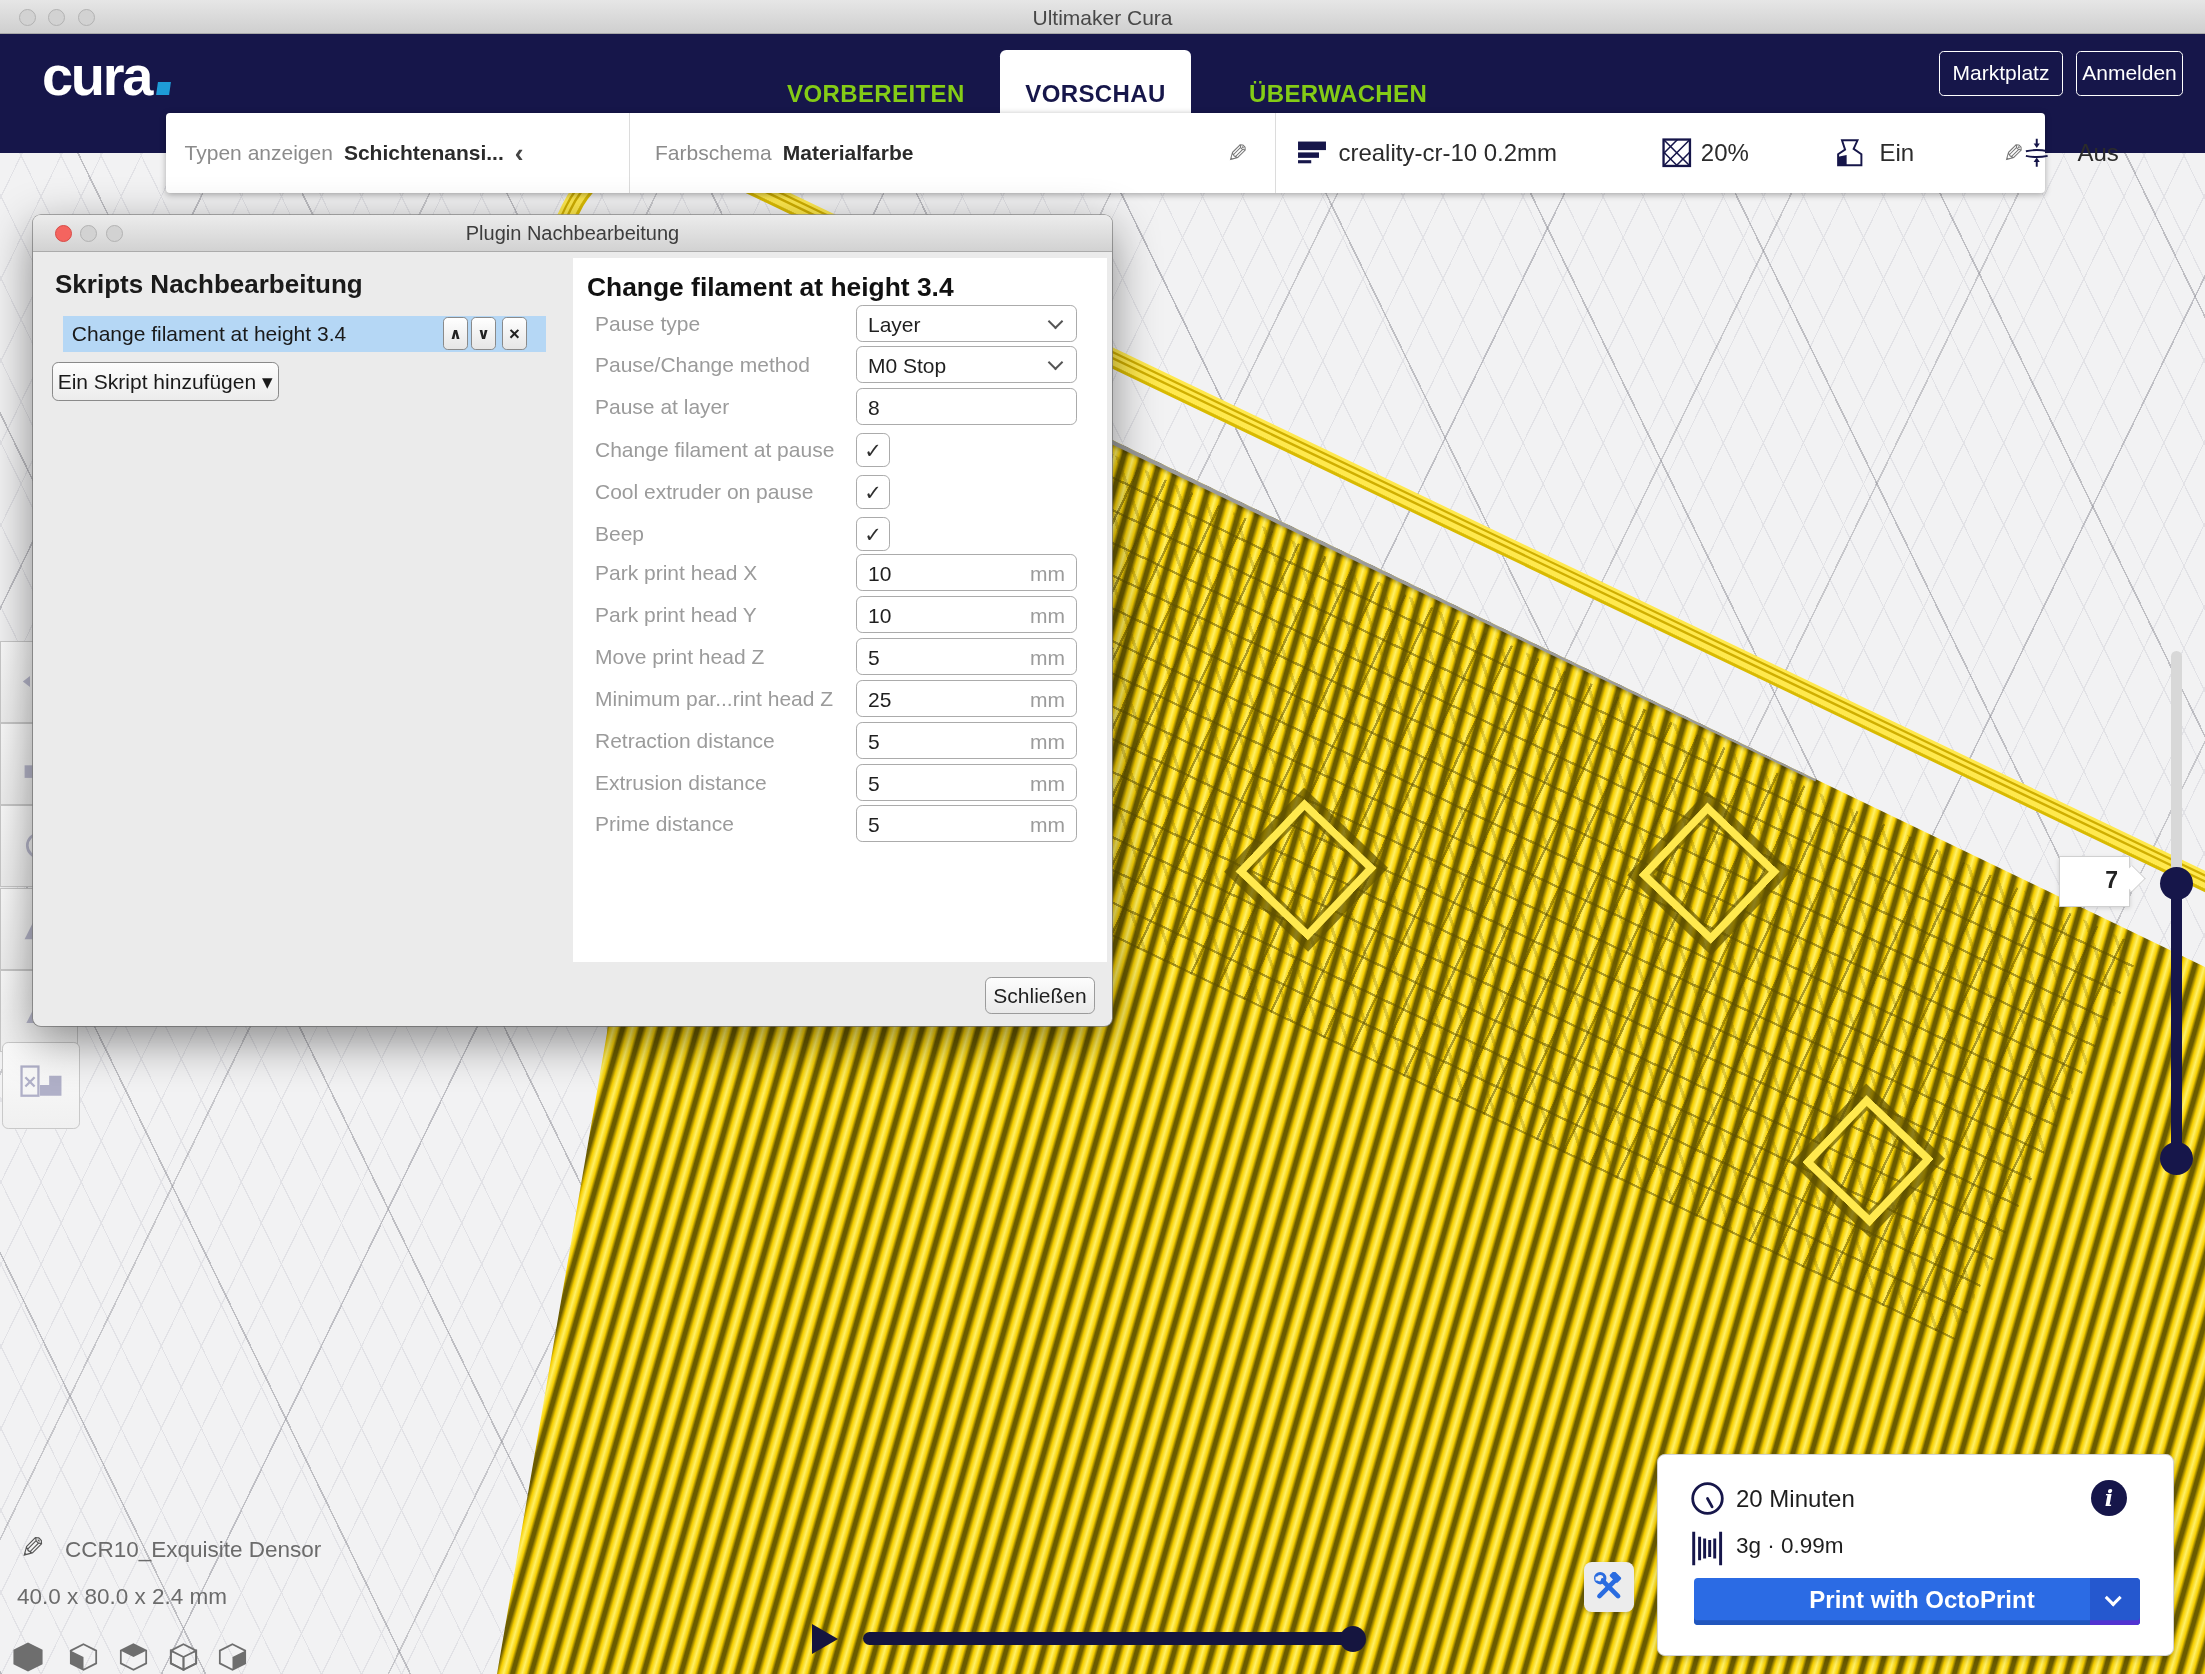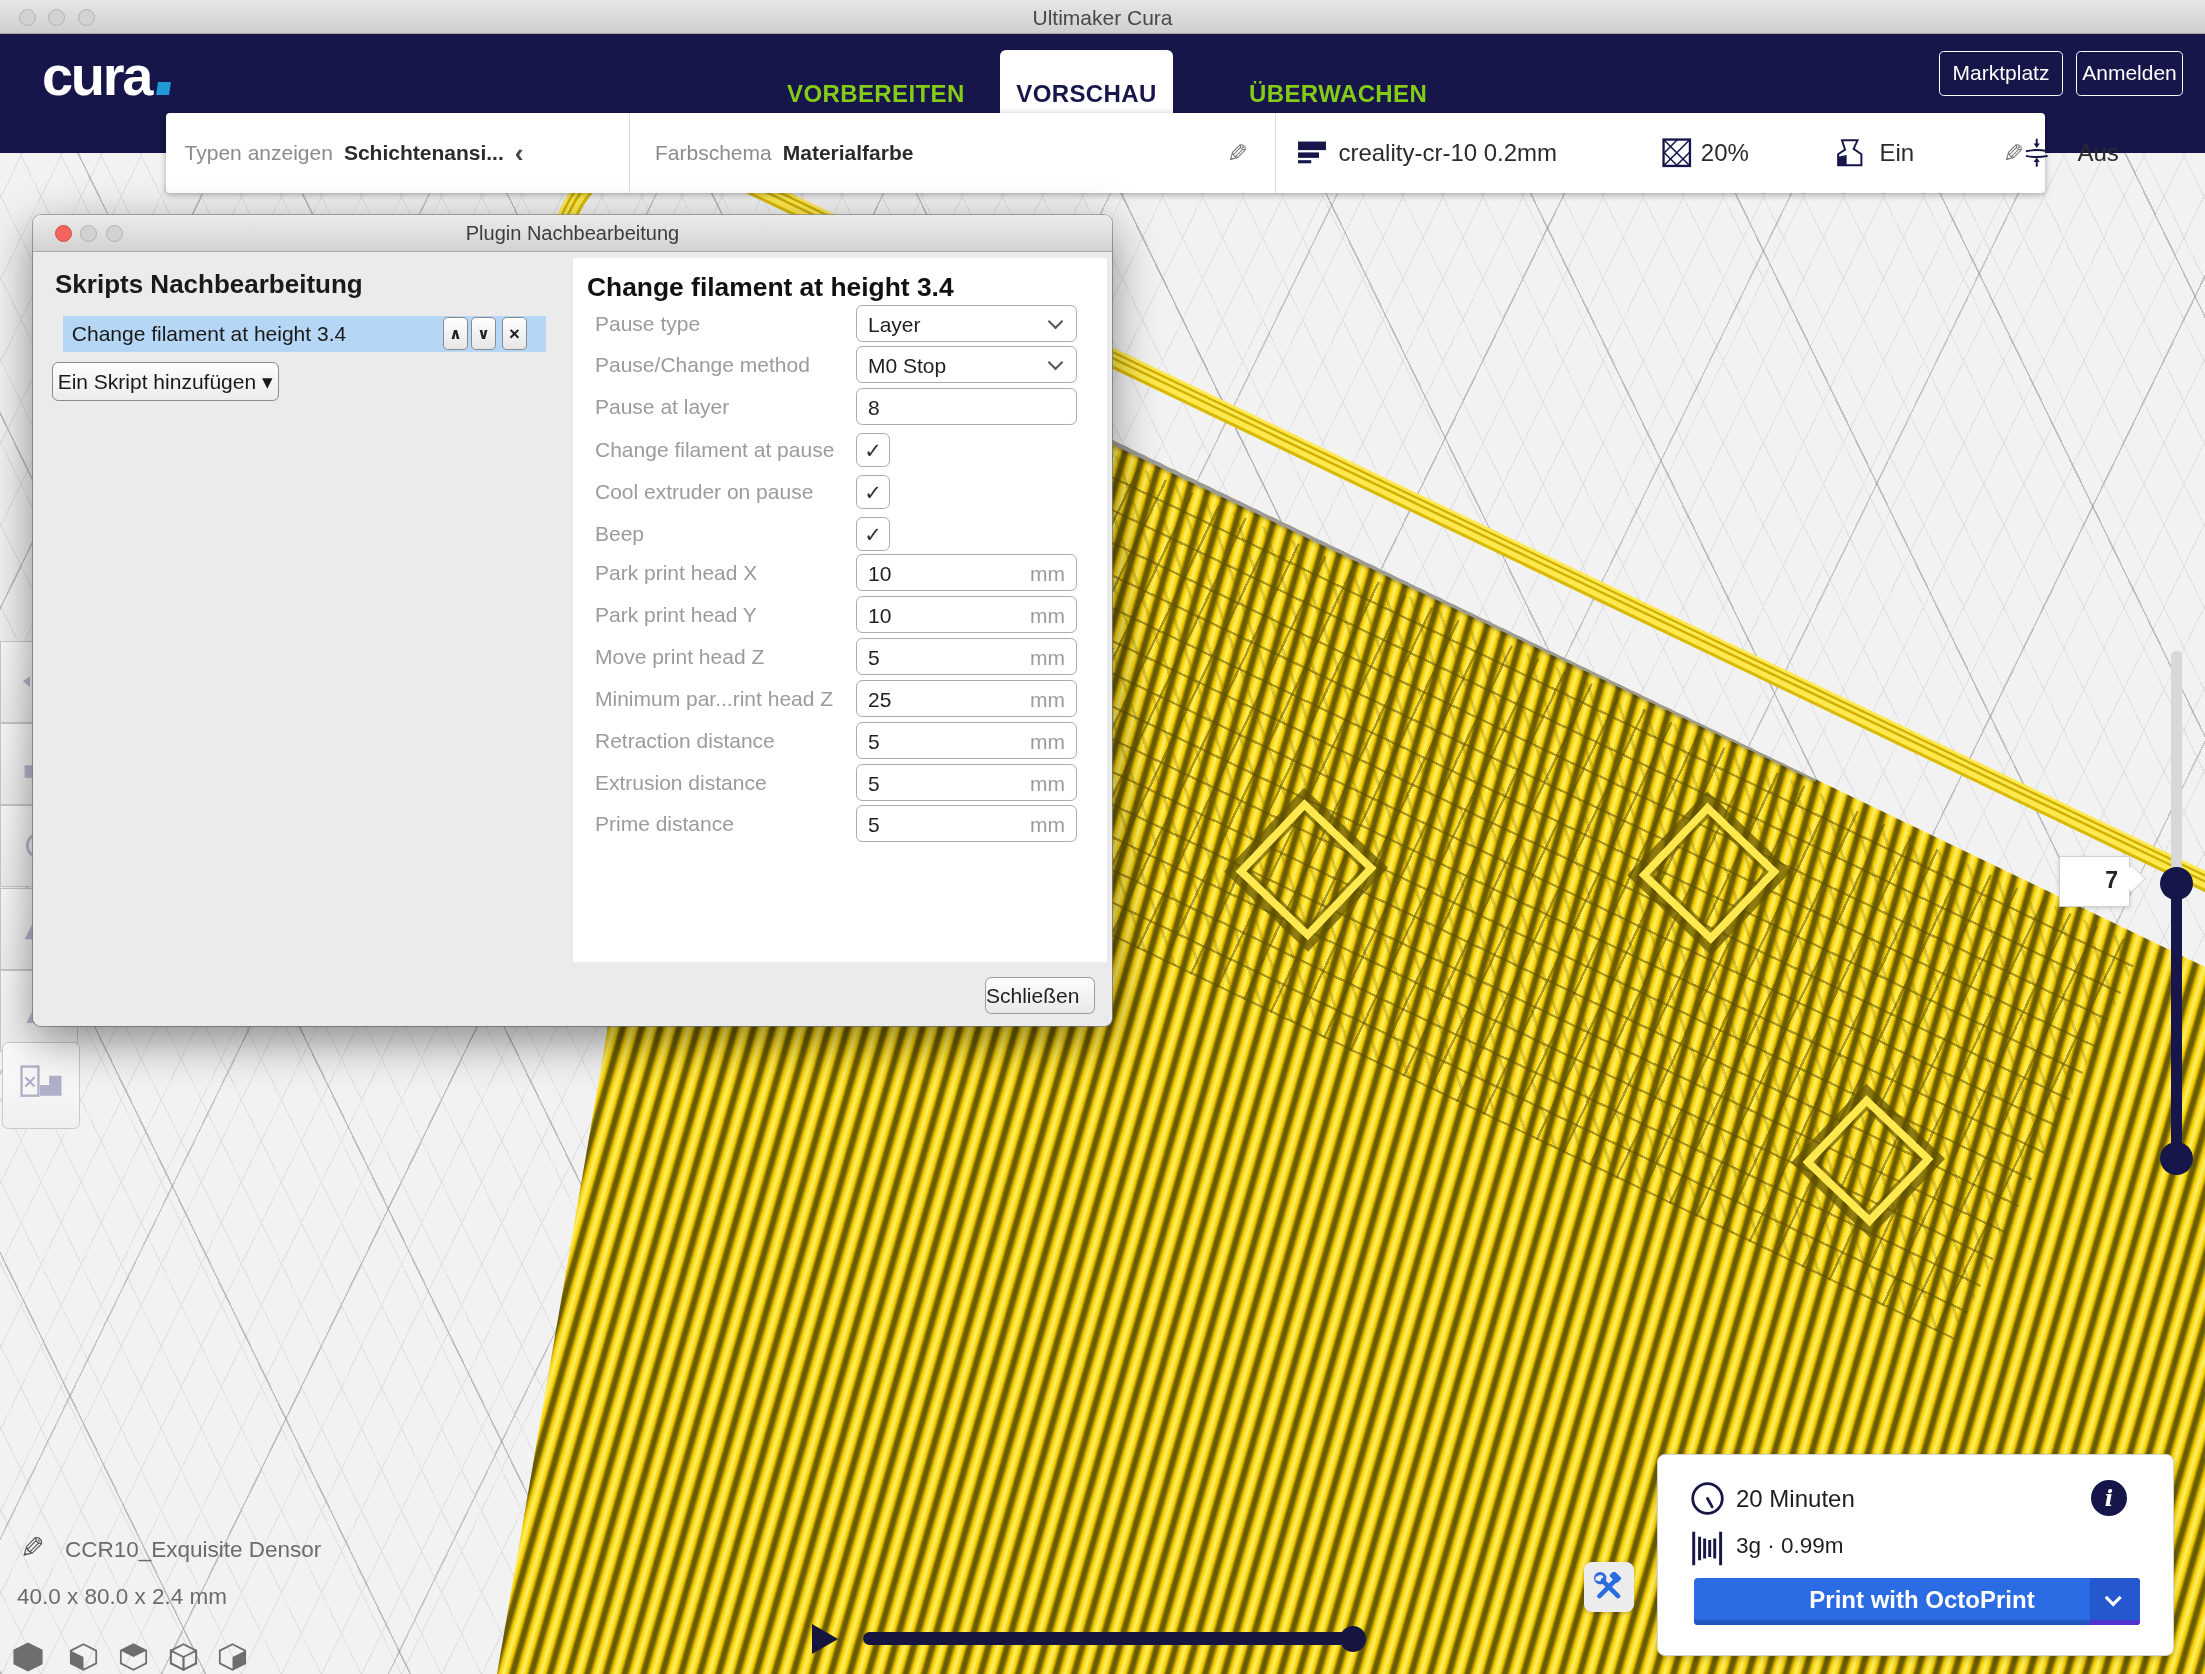--- a/index.html
+++ b/index.html
@@ -36,21 +36,21 @@
     background:linear-gradient(#e6e6e6,#cfcfcf);border-bottom:0.8px solid #a8a8a8;}
   .tl{position:absolute;top:8.5px;width:17px;height:17px;border-radius:50%;}
   .tl.hollow{background:#d2d2d2;border:0.8px solid #b2b2b2;}
   #win-title{position:absolute;top:6.2px;width:100%;text-align:center;font-size:21px;color:#484848;font-weight:500;}
 
   
   #header{left:0;top:34px;width:2205px;height:119px;background:#16164a;z-index:5;}
   #logo{position:absolute;left:42px;top:14px;color:#fff;font-size:56px;font-weight:700;letter-spacing:-2.3px;line-height:1;}
   #logo-dot{display:inline-block;width:13.2px;height:13.2px;background:#1e9bd7;margin-left:6.2px;transform:skewX(-8deg);}
   .tab{position:absolute;top:0;height:119px;line-height:119px;color:#84cc16;font-size:24px;font-weight:700;letter-spacing:0.4px;text-align:center;}
-  #tab-active{position:absolute;left:1000px;top:15.5px;width:173px;height:88px;background:#fff;border-radius:6.2px;
+  #tab-active{position:absolute;left:1000px;top:15.5px;width:191px;height:88px;background:#fff;border-radius:6.2px;
     color:#16164a;font-size:24px;font-weight:700;text-align:center;line-height:88px;letter-spacing:0.4px;}
   .hdr-btn{position:absolute;top:17px;height:45px;border:1.6px solid #fff;border-radius:4.7px;color:#fff;
     font-size:21px;text-align:center;}
   
   #toolbar{left:166px;top:113px;width:1879px;height:80px;background:#fff;border-radius:3.9px;z-index:6;
     box-shadow:0 1.6px 6.2px rgba(0,0,0,.3);}
   .tdiv{position:absolute;top:0;width:0.8px;height:80px;background:#dcdcdc;}
   .tlabel{color:#8b8b8b;font-size:21px;}
   .tvalue{color:#2b2b2b;font-size:21px;font-weight:600;}
   .trow{position:absolute;top:0;height:80px;display:flex;align-items:center;gap:11px;}
@@ -83,21 +83,21 @@
   .frow{position:absolute;left:0;width:100%;height:37px;}
   .flabel{position:absolute;left:22px;top:0;height:37px;line-height:37px;font-size:21px;color:#9b9b9b;}
   .fselect,.finput{position:absolute;left:283px;top:0;width:221px;height:37px;background:#fff;
     border:0.8px solid #ababab;border-radius:6.2px;}
   .fselect span.val,.finput span.fval{position:absolute;left:11px;top:7px;font-size:21px;color:#1f1f1f;}
   .funit{position:absolute;right:11px;top:7px;font-size:21px;color:#9b9b9b;}
   .chev{position:absolute;right:15.5px;top:10px;width:11px;height:11px;border-right:2.3px solid #555;border-bottom:2.3px solid #555;transform:rotate(45deg);}
   .fcheck{position:absolute;left:283px;top:1.6px;width:34px;height:34px;background:#fff;border:0.8px solid #ababab;border-radius:6.2px;
     font-size:21px;font-weight:700;color:#2f2f2f;text-align:center;line-height:33px;}
   #close-btn{position:absolute;left:952px;top:762px;width:110px;height:37px;background:linear-gradient(#fdfdfd,#e9e9e9);
-    border:0.8px solid #9b9b9b;border-radius:6.2px;font-size:21px;color:#1f1f1f;text-align:left;line-height:36px;}
+    border:0.8px solid #9b9b9b;border-radius:6.2px;font-size:21px;color:#1f1f1f;text-align:center;line-height:36px;}
 
   
   #layer-track{left:2171px;top:651px;width:11px;height:522px;background:#d8d8d8;border-radius:5.4px;z-index:2;}
   #layer-range{left:2171px;top:883px;width:11px;height:276px;background:#16164a;border-radius:5.4px;z-index:2;}
   .handle{position:absolute;width:33px;height:33px;border-radius:50%;background:#16164a;z-index:3;}
   #layer-flag{left:2059px;top:856px;width:71px;height:51px;background:#fff;border:0.8px solid #d0d0d0;z-index:3;
     box-shadow:0 1.6px 4.7px rgba(0,0,0,.15);}
   #layer-flag .num{position:absolute;right:11px;top:10px;font-size:23px;font-weight:600;color:#222;}
   #flag-arrow{position:absolute;left:2123px;top:869px;width:18.6px;height:18.6px;background:#fff;
     border-top:0.8px solid #d0d0d0;border-right:0.8px solid #d0d0d0;transform:rotate(45deg);z-index:4;}

